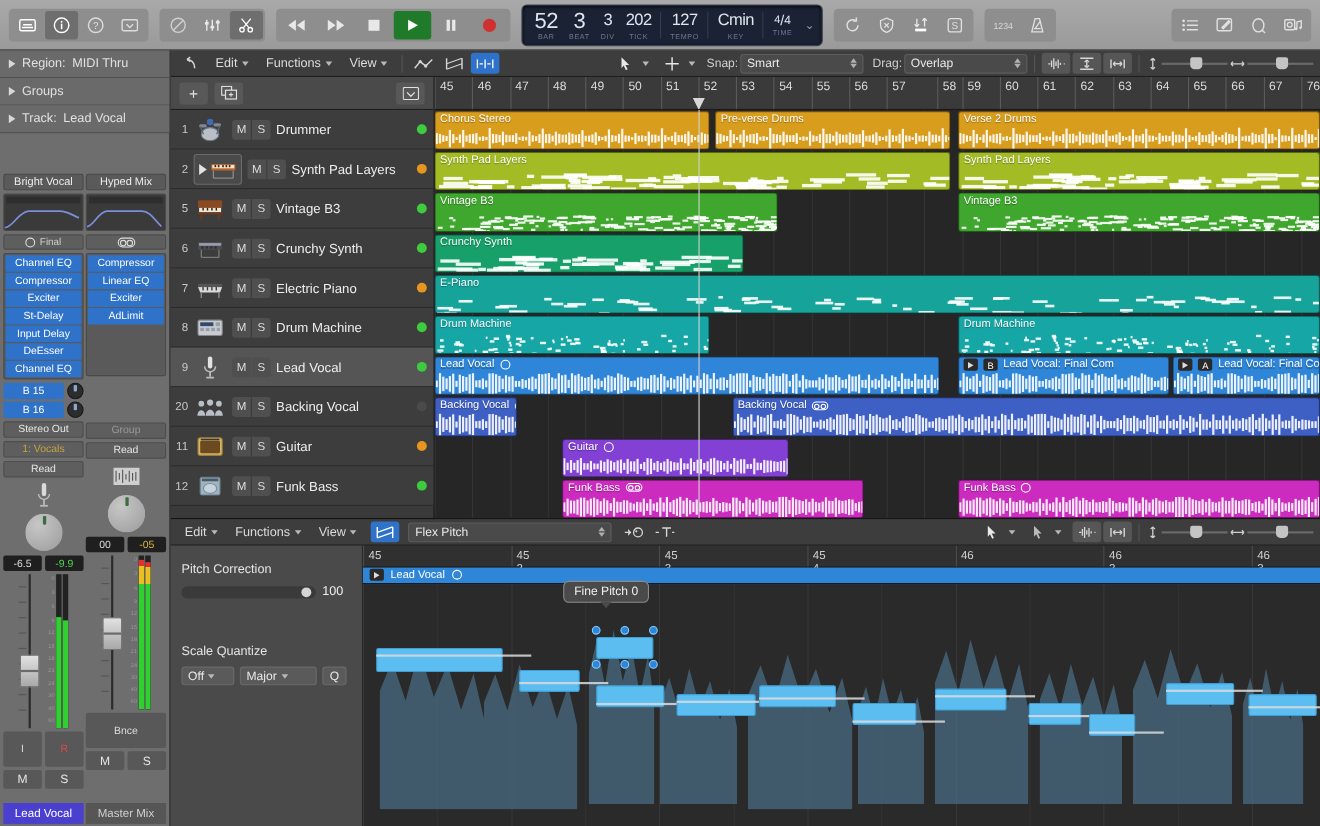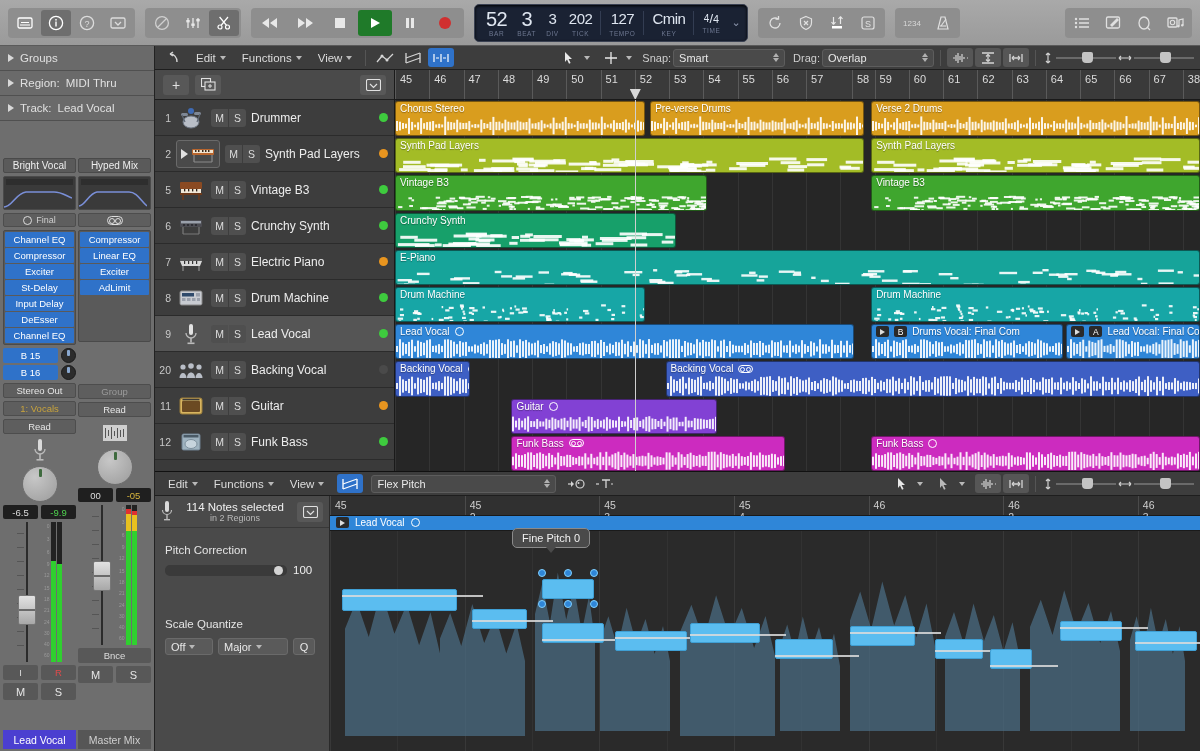--- a/index.html
+++ b/index.html
@@ -117,21 +117,21 @@
   .fader-cap { position:absolute; left:1px; width:18px; height:30px; background:linear-gradient(#e2e2e2,#a8a8a8); border:1px solid #777; border-radius:2px; cursor:grab;}
   .fader-cap:after{content:"";position:absolute;left:0;right:0;top:13px;height:2px;background:#6a6a6a;}
   .scale { position:absolute; left:0; top:0; width:20px; height:100%; }
   .scale i { position:absolute; left:0; width:7px; height:1px; background:#555;}
   .meter-col { width:22px; height:140px; position:relative; display:flex; gap:1px;}
   .meter-scale{ width:9px; height:100%; position:relative; font-size:5px; color:#9a9a9a;}
   .meter-scale span{position:absolute;right:0;}
   .meter-bar { width:5px; height:100%; background:#222; position:relative; overflow:hidden;}
   .meter-fill { position:absolute; bottom:0; left:0; right:0; }
   .ir-row{ display:flex; gap:3px; width:100%; }
-  .ir-btn{ flex:1;height:15px;background:#585858;border-radius:2px;font-size:9.5px;display:flex;align-items:center;justify-content:center;color:#ddd;cursor:pointer;}
+  .ir-btn{ flex:1;height:32px;background:#585858;border-radius:2px;font-size:9.5px;display:flex;align-items:center;justify-content:center;color:#ddd;cursor:pointer;}
   .ir-btn.r{color:#e04b4b;}
   .ms-row{ display:flex; gap:3px; width:100%; }
   .ms-btn{flex:1;height:17px;background:#585858;border-radius:2px;font-size:11px;display:flex;align-items:center;justify-content:center;color:#e6e6e6;cursor:pointer;}
   .name-tab { height:19px; display:flex;align-items:center;justify-content:center;font-size:10.5px;color:#fff; cursor:pointer;}
   .name-tab.sel { background:#4b3fd0; }
   .name-tab.unsel { background:#565656; color:#cfcfcf;}
   .strip-names { display:flex; gap:2px; padding:0 3px 2px 3px;}
   .strip-names > div { flex:1; }
 
   
@@ -445,26 +445,26 @@
         </div>
       </div>
     </div>
   </div>
 
   <div class="main">
 
     <div class="inspector">
       <div class="insp-hdr">
         <span class="tri"></span>
-        <span>Groups</span>
+        <span>Region:</span>
+        <span>MIDI Thru</span>
       </div>
       <div class="insp-hdr">
         <span class="tri"></span>
-        <span>Region:</span>
-        <span>MIDI Thru</span>
+        <span>Groups</span>
       </div>
       <div class="insp-hdr">
         <span class="tri"></span>
         <span>Track:</span>
         <span>Lead Vocal</span>
       </div>
 
       <div class="insp-strips">
 
         <div class="strip">
@@ -1051,21 +1051,21 @@
               <div class="bar" style="left: 685.106px;">
                 <span>65</span>
               </div>
               <div class="bar" style="left: 719.362px;">
                 <span>66</span>
               </div>
               <div class="bar" style="left: 753.617px;">
                 <span>67</span>
               </div>
               <div class="bar" style="left: 787.872px;">
-                <span>38</span>
+                <span>76</span>
               </div>
               <div class="ph-tri" style="left: 234.787px; top: 19px;"></div>
             </div>
           <div class="lanes" id="lanes">
               <div class="gridline" style="left: 0px;"></div>
               <div class="gridline" style="left: 34.2553px;"></div>
               <div class="gridline" style="left: 68.5106px;"></div>
               <div class="gridline" style="left: 102.766px;"></div>
               <div class="gridline" style="left: 137.021px;"></div>
               <div class="gridline" style="left: 171.277px;"></div>
@@ -2329,21 +2329,21 @@
                     <rect x="453.0" y="7.1" width="2" height="7.7" fill="rgba(255,255,255,0.9)"></rect>
                     <rect x="456.0" y="5.5" width="2" height="11.0" fill="rgba(255,255,255,0.9)"></rect>
                   </svg></div>
               </div>
               <div class="region" style="left: 476.149px; top: 224.2px; width: 191.83px; height: 35.2px; background: rgb(47, 134, 216);">
                 <div class="rname take-hdr">
                   <span class="take-play">
                     <i></i>
                   </span>
                   <span class="take-letter">B</span>
-                  <span>Drums Vocal: Final Com</span>
+                  <span>Lead Vocal: Final Com</span>
                 </div>
                 <div class="wave"><svg width="192" height="22" viewBox="0 0 192 22" preserveAspectRatio="none">
                     <rect x="0.0" y="8.0" width="2" height="6.0" fill="rgba(255,255,255,0.9)"></rect>
                     <rect x="3.0" y="1.2" width="2" height="19.6" fill="rgba(255,255,255,0.9)"></rect>
                     <rect x="6.0" y="4.4" width="2" height="13.2" fill="rgba(255,255,255,0.9)"></rect>
                     <rect x="9.0" y="6.0" width="2" height="9.9" fill="rgba(255,255,255,0.9)"></rect>
                     <rect x="12.0" y="3.9" width="2" height="14.2" fill="rgba(255,255,255,0.9)"></rect>
                     <rect x="15.0" y="1.7" width="2" height="18.6" fill="rgba(255,255,255,0.9)"></rect>
                     <rect x="18.0" y="8.2" width="2" height="5.5" fill="rgba(255,255,255,0.9)"></rect>
                     <rect x="21.0" y="2.6" width="2" height="16.8" fill="rgba(255,255,255,0.9)"></rect>
@@ -3054,40 +3054,20 @@
               <path d="M1 6h12M1 6l2-2M1 6l2 2M13 6l-2-2M13 6l-2 2" stroke="#cfcfcf" stroke-width="1.2" fill="none"></path>
             </svg>
           <div class="zoom-sl">
               <div class="trk"></div>
               <div class="th"></div>
             </div>
         </div>
 
         <div class="ed-body">
           <div class="ed-left">
-            <div class="ed-sel">
-              <span>
-                <svg width="12" height="22" viewBox="0 0 12 22">
-                    <rect x="4" y="1" width="4" height="11" rx="2" fill="#dadada"></rect>
-                    <path d="M1.5 10a4.5 4.5 0 0 0 9 0" fill="none" stroke="#bbb" stroke-width="1.2"></path>
-                    <rect x="5.3" y="14.5" width="1.4" height="4.5" fill="#bbb"></rect>
-                    <rect x="3" y="19" width="6" height="1.4" fill="#bbb"></rect>
-                  </svg>
-              </span>
-              <div class="ed-sel-txt">
-                <div class="a">114 Notes selected</div>
-                <div class="b">in 2 Regions</div>
-              </div>
-              <div class="tl-btn">
-                <svg width="15" height="12" viewBox="0 0 15 12">
-                    <rect x="0.5" y="0.5" width="14" height="11" rx="1.5" fill="none" stroke="#e0e0e0" stroke-width="1.1"></rect>
-                    <path d="M4 5l3.5 3.5L11 5" fill="none" stroke="#e0e0e0" stroke-width="1.2"></path>
-                  </svg>
-              </div>
-            </div>
             <div class="ed-params">
               <div class="par-lbl">Pitch Correction</div>
               <div class="par-row">
                 <div class="slider" style="flex:1">
                     <div class="knb"></div>
                   </div>
                 <div class="num">100</div>
               </div>
               <div class="par-lbl" style="margin-top:42px">Scale Quantize</div>
               <div class="par-row" style="gap:5px">

